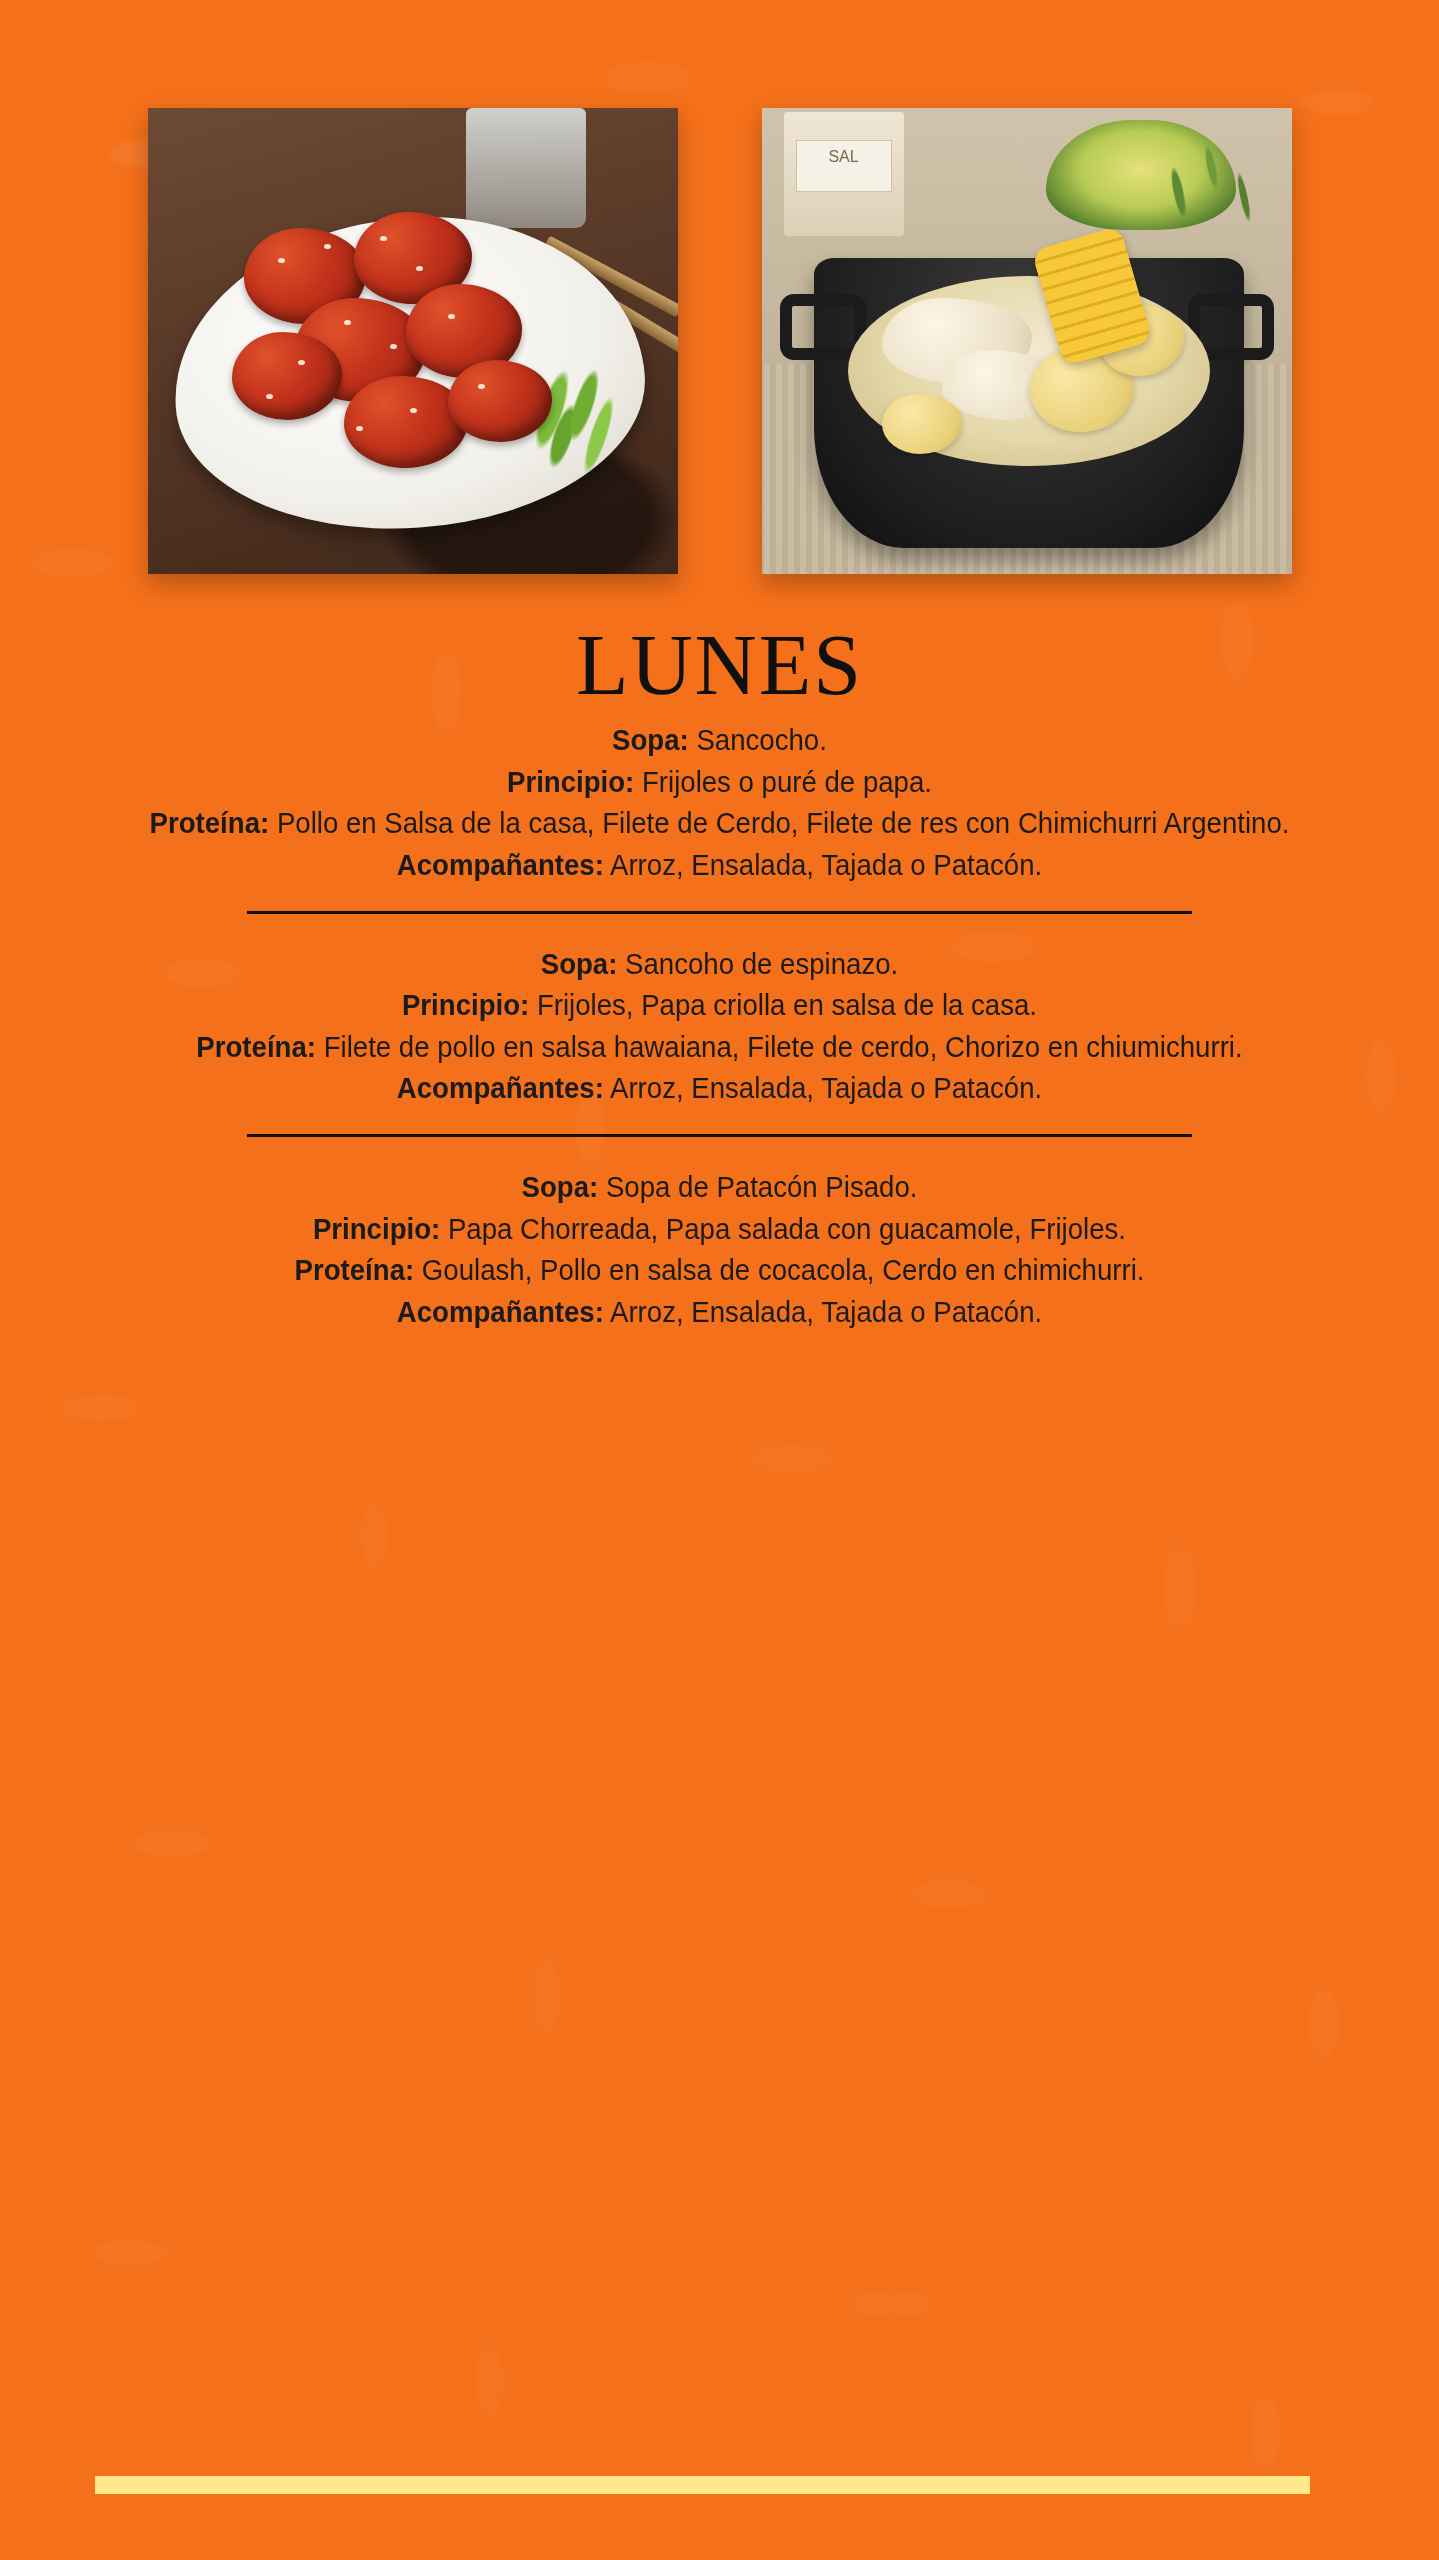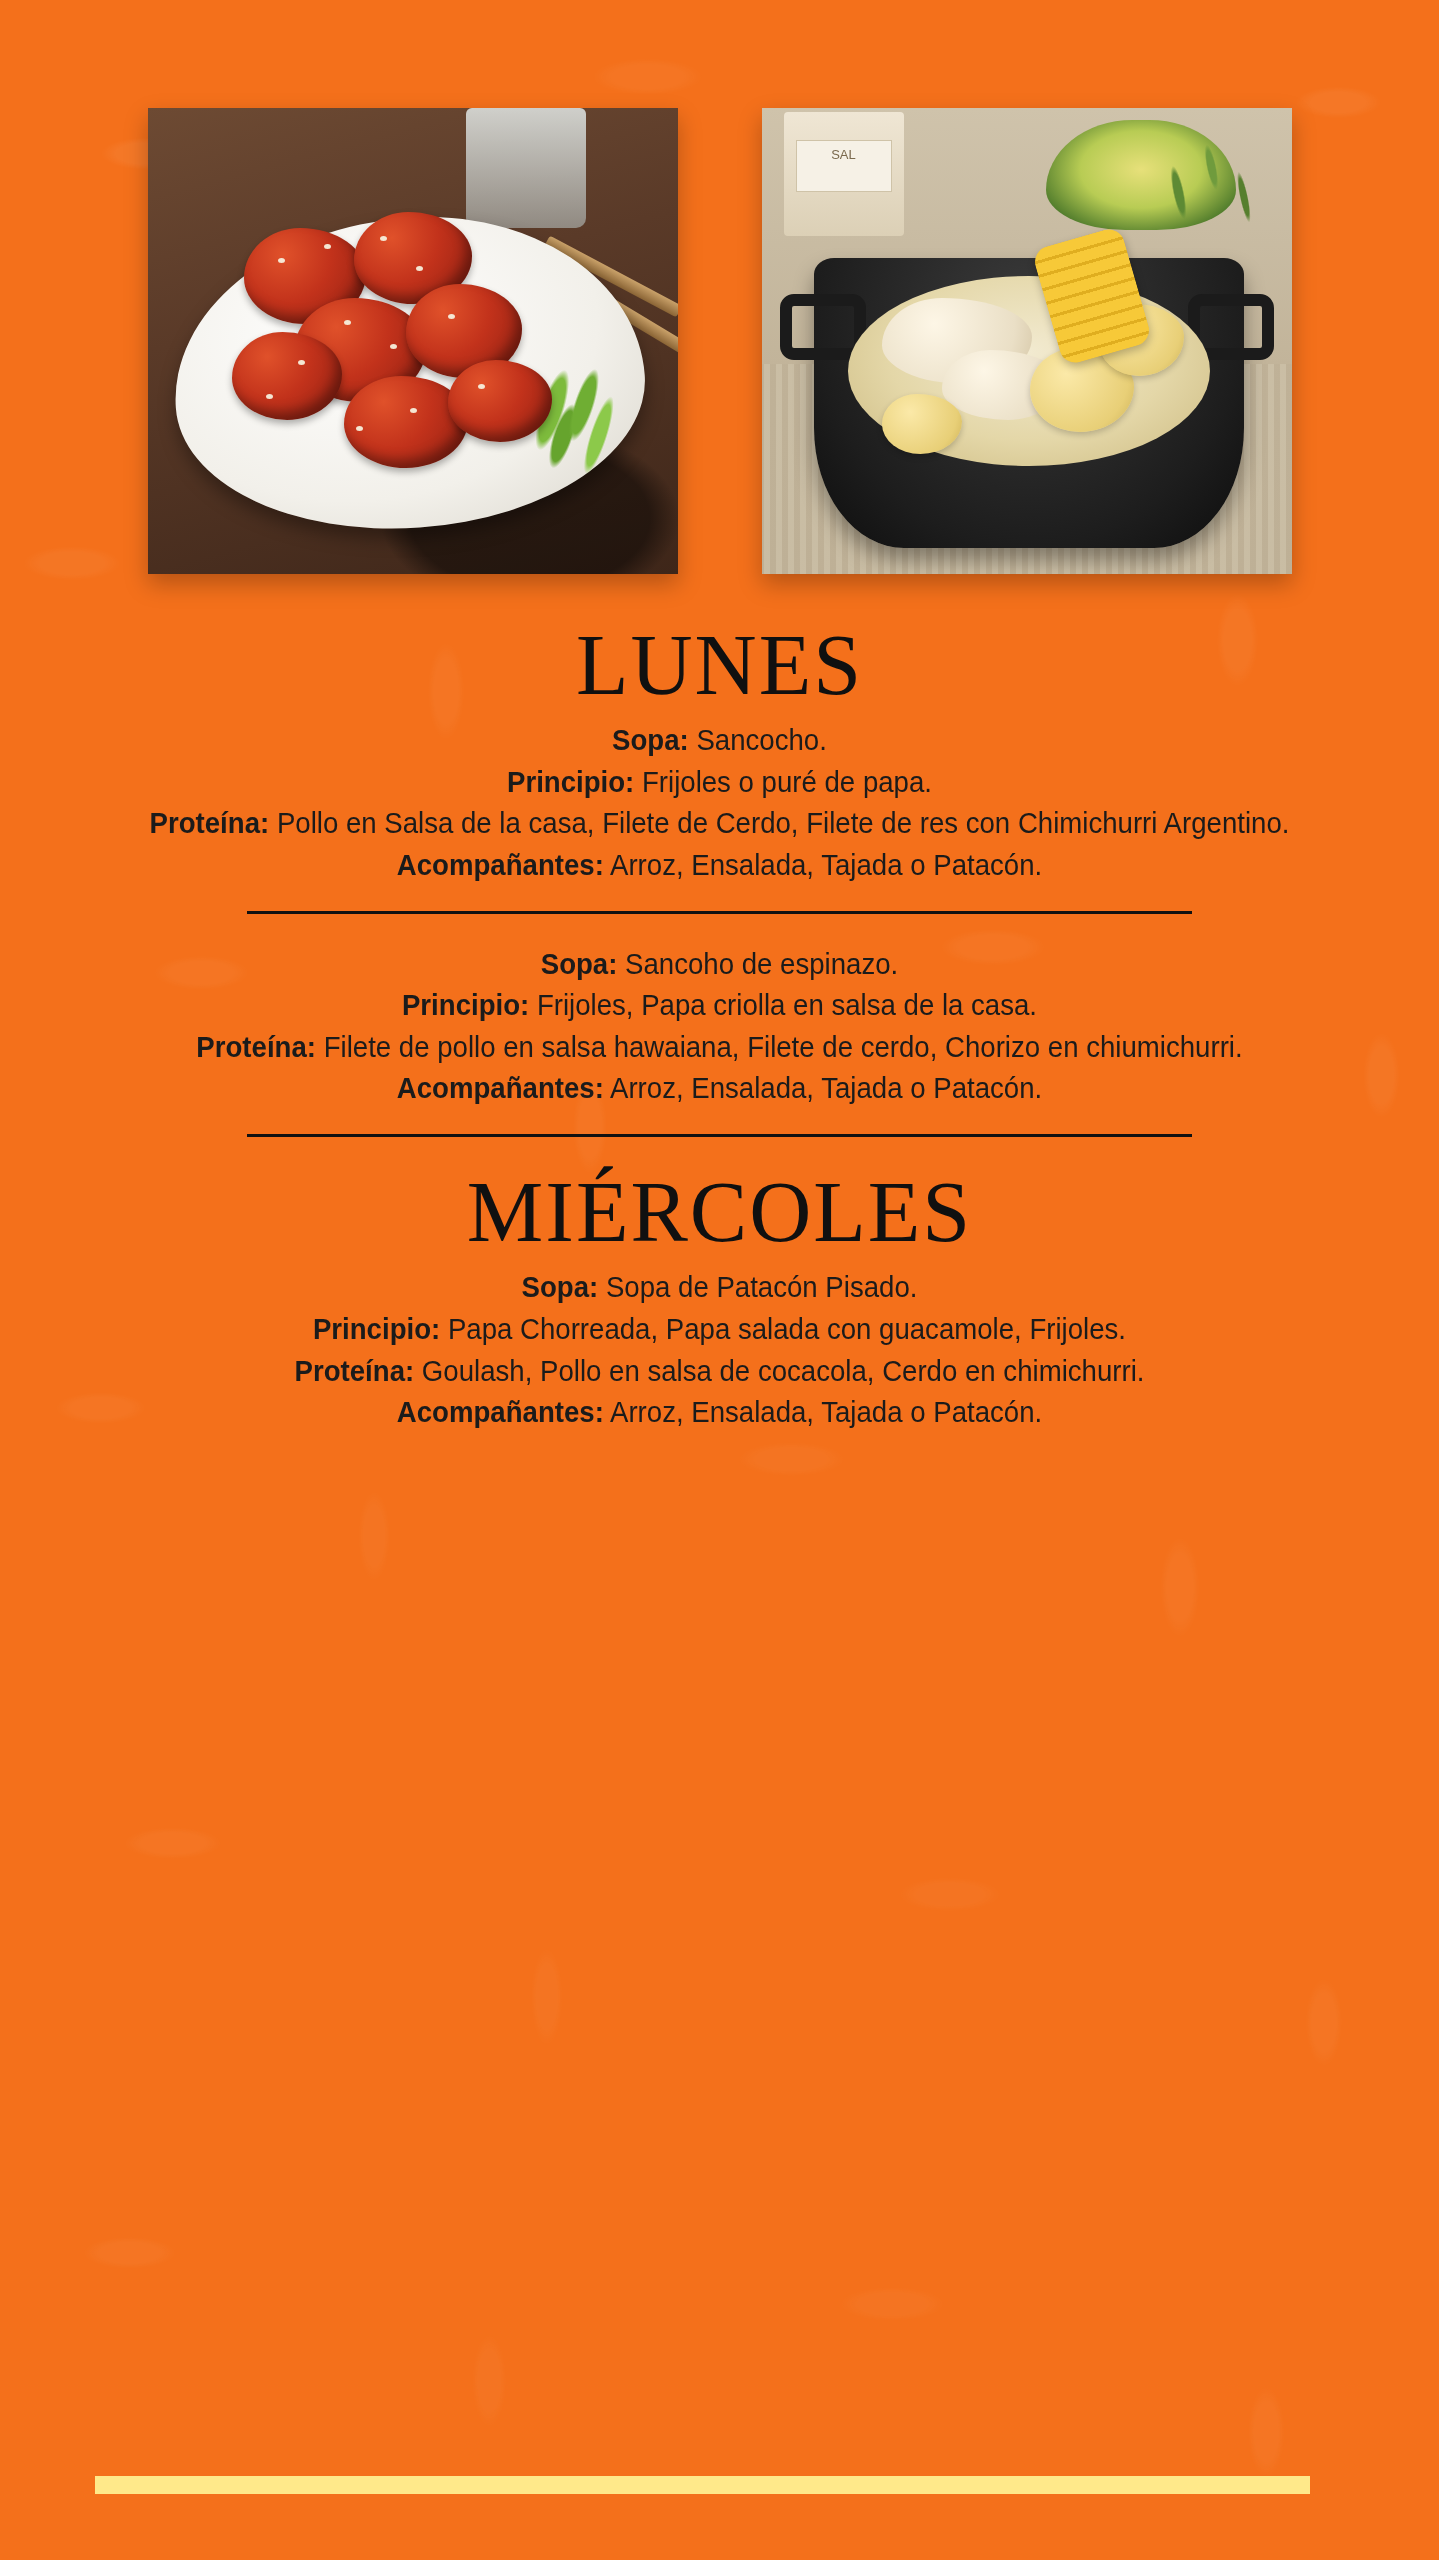--- a/index.html
+++ b/index.html
@@ -237,21 +237,21 @@
     border-radius: 4px;
   }
   .jar-label {
     position: absolute;
     left: 12px;
     top: 28px;
     width: 96px;
     height: 52px;
     background: #f6f1e6;
     border: 1px solid #cfc3a8;
-    font-size: 13px;
+    font-size: 16px;
     color: #7b6a4e;
     text-align: center;
     line-height: 1.5;
     padding-top: 4px;
     box-sizing: border-box;
   }
 
   
   .menu {
     position: absolute;
@@ -368,21 +368,20 @@
     <div class="day-block">
       <p class="line"><b>Sopa:</b> <span>Sancoho de espinazo.</span></p>
       <p class="line"><b>Principio:</b> <span>Frijoles, Papa criolla en salsa de la casa.</span></p>
       <p class="line"><b>Proteína:</b> <span>Filete de pollo en salsa hawaiana, Filete de cerdo, Chorizo en chiumichurri.</span></p>
       <p class="line"><b>Acompañantes:</b> <span>Arroz, Ensalada, Tajada o Patacón.</span></p>
     </div>
 
     <div class="divider"></div>
 
     <div class="day-block">
-      <h2 class="day-title">MIÉRCOLES</h2>
       <p class="line"><b>Sopa:</b> <span>Sopa de Patacón Pisado.</span></p>
       <p class="line"><b>Principio:</b> <span>Papa Chorreada, Papa salada con guacamole, Frijoles.</span></p>
       <p class="line"><b>Proteína:</b> <span>Goulash, Pollo en salsa de cocacola, Cerdo en chimichurri.</span></p>
       <p class="line"><b>Acompañantes:</b> <span>Arroz, Ensalada, Tajada o Patacón.</span></p>
     </div>
 
   </div>
 
   <div class="footer-bar"></div>
 

